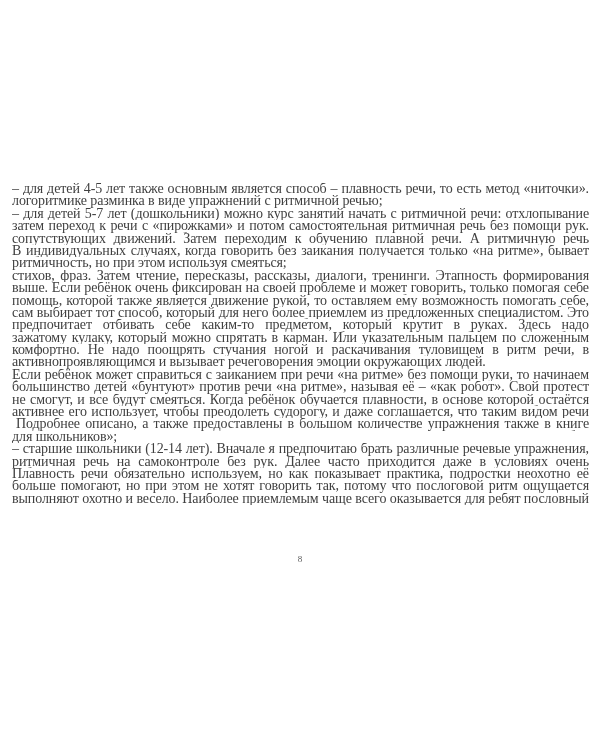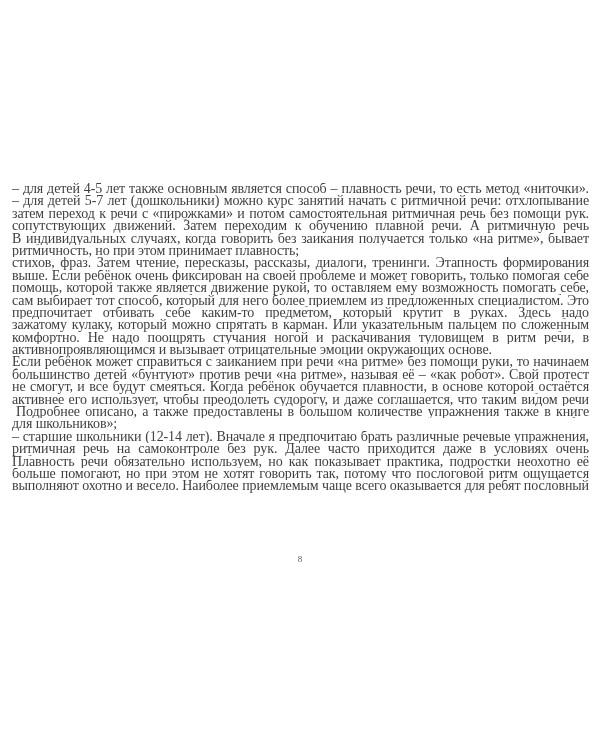--- a/index.html
+++ b/index.html
@@ -45,33 +45,34 @@
     font-size: 9px;
     color: #5a5a5a;
   }
 </style>
 </head>
 <body>
 
 <div class="page">
   <div class="text-block" id="text-block">
       <div class="line">– для детей 4-5 лет также основным является способ – плавность речи, то есть метод «ниточки». Но рекомендуется при отсутствии занятий по</div>
+      <div class="line para-end">логоритмике разминка в виде упражнений с ритмичной речью;</div>
       <div class="line">– для детей 5-7 лет (дошкольники) можно курс занятий начать с ритмичной речи: отхлопывание по столу левой и правой рукой попеременно,</div>
       <div class="line">затем переход к речи с «пирожками» и потом самостоятельная ритмичная речь без помощи рук. Более подробно описано в книге</div>
       <div class="line">сопутствующих движений. Затем переходим к обучению плавной речи. А ритмичную речь используем слова как разминку в начале занятия.</div>
       <div class="line">В индивидуальных случаях, когда говорить без заикания получается только «на ритме», бывает необходимо оставить в основе речеговорения</div>
-      <div class="line para-end">ритмичность, но при этом принимает плавность;</div>
+      <div class="line para-end">ритмичность, но при этом используя смеяться;</div>
       <div class="line">стихов, фраз. Затем чтение, пересказы, рассказы, диалоги, тренинги. Этапность формирования ритмичной речи такая же, как описывалось</div>
       <div class="line">выше. Если ребёнок очень фиксирован на своей проблеме и может говорить, только помогая себе движением, и ему необходима внешняя</div>
       <div class="line">помощь, которой также является движение рукой, то оставляем ему возможность помогать себе, но ищем способ, как это делать. Часто ребёнок</div>
       <div class="line">сам выбирает тот способ, который для него более приемлем из предложенных специалистом. Это отхлопывание ритма большим пальцем по</div>
       <div class="line">предпочитает отбивать себе каким-то предметом, который крутит в руках. Здесь надо предоставить возможность выбора, чтобы было</div>
       <div class="line">зажатому кулаку, который можно спрятать в карман. Или указательным пальцем по сложенным рукам на груди. Иногда ритмы ребёнок</div>
       <div class="line">комфортно. Не надо поощрять стучания ногой и раскачивания туловищем в ритм речи, в дальнейшем это получается очень</div>
-      <div class="line para-end">активнопроявляющимся и вызывает отрицательные эмоции окружающих основе.</div>
+      <div class="line para-end">активнопроявляющимся и вызывает речеговорения эмоции окружающих людей.</div>
       <div class="line">Если ребёнок может справиться с заиканием при речи «на ритме» без помощи руки, то начинаем формировать плавность. И именно в этом возрасте</div>
       <div class="line">большинство детей «бунтуют» против речи «на ритме», называя её – «как робот». Свой протест они аргументируют тем, что в школе так говорить</div>
       <div class="line">не смогут, и все будут смеяться. Когда ребёнок обучается плавности, в основе которой остаётся ритмичность, то он легче принимает этот способ и</div>
       <div class="line para-end">активнее его использует, чтобы преодолеть судорогу, и даже соглашается, что таким видом речи он может говорить везде.</div>
       <div class="line indent">Подробнее описано, а также предоставлены в большом количестве упражнения также в книге «Формирование ритмичной речи» и в «Пособие</div>
       <div class="line para-end">для школьников»;</div>
       <div class="line">– старшие школьники (12-14 лет). Вначале я предпочитаю брать различные речевые упражнения, используя метроном. Затем – «пирожки» и</div>
       <div class="line">ритмичная речь на самоконтроле без рук. Далее часто приходится даже в условиях очень работать с применением индивидуальных приёмов.</div>
       <div class="line">Плавность речи обязательно используем, но как показывает практика, подростки неохотно её используют. Они чувствуют, что ритмы им</div>
       <div class="line">больше помогают, но при этом не хотят говорить так, потому что послоговой ритм ощущается нежизненным. Хотя тренинг в виде рэперов</div>

